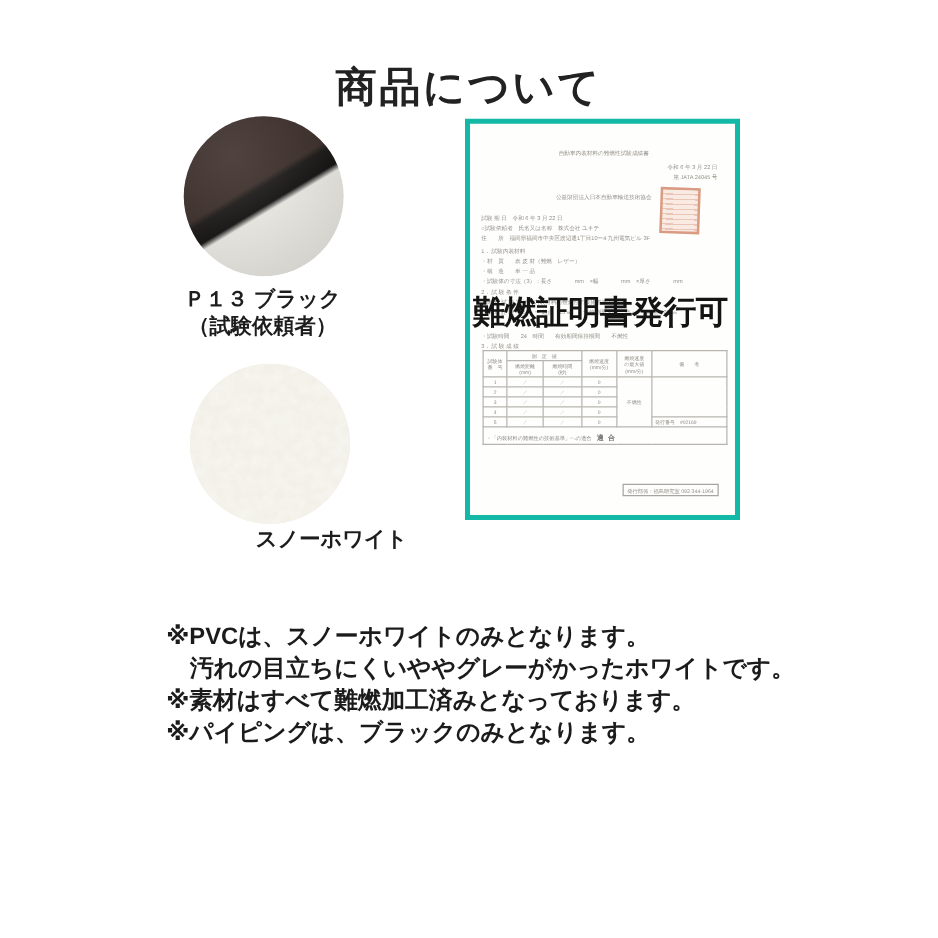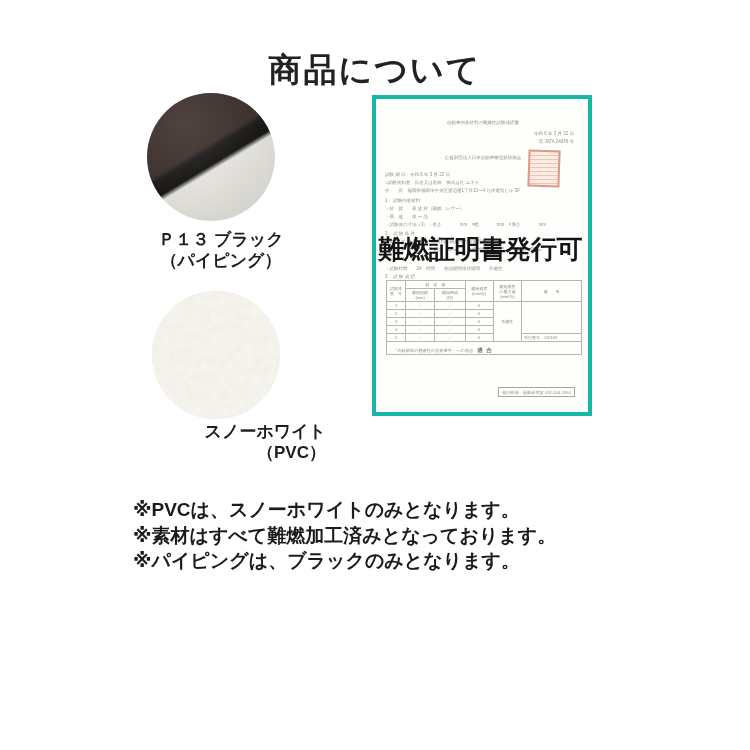--- a/index.html
+++ b/index.html
@@ -13,21 +13,21 @@
   
   .swatch{position:absolute;border-radius:50%;overflow:hidden;}
   .swatch-black{left:147px;top:93px;width:128px;height:128px;
     background:linear-gradient(149deg,#3c2e2a 0%,#3c2e2a 43%,#1b1917 46%,#121110 54%,#f4f2ec 57%,#f1efe8 100%);}
   .swatch-black .sheen{position:absolute;inset:0;border-radius:50%;
     background:radial-gradient(circle at 30% 25%,rgba(255,255,255,.10),rgba(0,0,0,.12) 80%);}
   .swatch-white{left:152px;top:291px;width:128px;height:128px;background:#efede3;}
   .swatch-white svg{position:absolute;inset:0;}
   .swatch-label{position:absolute;text-align:center;font-weight:bold;color:#1d1d1d;
     font-size:17px;line-height:21px;width:220px;}
-  .label-1{left:111px;top:229px;}
+  .label-1{left:100px;top:229px;}
   .label-2{left:106px;top:421px;text-align:right;}
 
   
   .cert{position:absolute;left:372px;top:95px;width:220px;height:321px;
     border:4px solid #14b8a6;background:#fefefc;box-sizing:border-box;overflow:hidden;
     color:#95918a;text-decoration:underline;}
   .cert .tiny{position:absolute;font-size:4.5px;line-height:7.5px;white-space:pre;color:#95918a;}
   .cert .c{left:0;width:214px;text-align:center;}
   .cert .r{right:14px;text-align:right;}
   .cert .l{left:9px;}
@@ -59,36 +59,35 @@
 
 <div class="page">
 
   <div class="page-title">商品について</div>
 
   <div class="swatch swatch-black">
     <div class="sheen"></div>
   </div>
   <div class="swatch-label label-1">
     <div>Ｐ１３ ブラック</div>
-    <div>（パイピング）</div>
+    <div>（試験依頼者）</div>
   </div>
 
   <div class="swatch swatch-white">
     <svg width="128" height="128">
       <filter id="leather">
         <feTurbulence type="fractalNoise" baseFrequency="0.12" numOctaves="3" seed="7"></feTurbulence>
         <feColorMatrix type="matrix" values="0 0 0 0 0.93  0 0 0 0 0.92  0 0 0 0 0.88  0 0 0 0.9 0.1"></feColorMatrix>
       </filter>
       <rect width="128" height="128" fill="#efede3"></rect>
       <rect width="128" height="128" filter="url(#leather)"></rect>
     </svg>
   </div>
   <div class="swatch-label label-2">
     <div>スノーホワイト</div>
-    <div>（PVC）</div>
   </div>
 
   <div class="cert">
     <div class="tiny c" style="top:20px">自動車内装材料の難燃性試験成績書</div>
     <div class="tiny r" style="top:31px">令和 6 年 3 月 22 日</div>
     <div class="tiny r" style="top:39px">第 JATA 24045 号</div>
     <div class="tiny c" style="top:55px">公益財団法人日本自動車輸送技術協会</div>
     <div class="stamp">
         <i></i>
       </div>
@@ -169,17 +168,18 @@
         </td>
       </tr>
     </tbody>
       </table>
 
     <div class="contact-box">発行部係：福島研究室 092-344-1964</div>
   </div>
 
   <div class="notes">
     <div class="line">※PVCは、スノーホワイトのみとなります。</div>
+    <div class="line indent">汚れの目立ちにくいややグレーがかったホワイトです。</div>
     <div class="line">※素材はすべて難燃加工済みとなっております。</div>
     <div class="line">※パイピングは、ブラックのみとなります。</div>
   </div>
 
 </div>
 
 </body></html>

